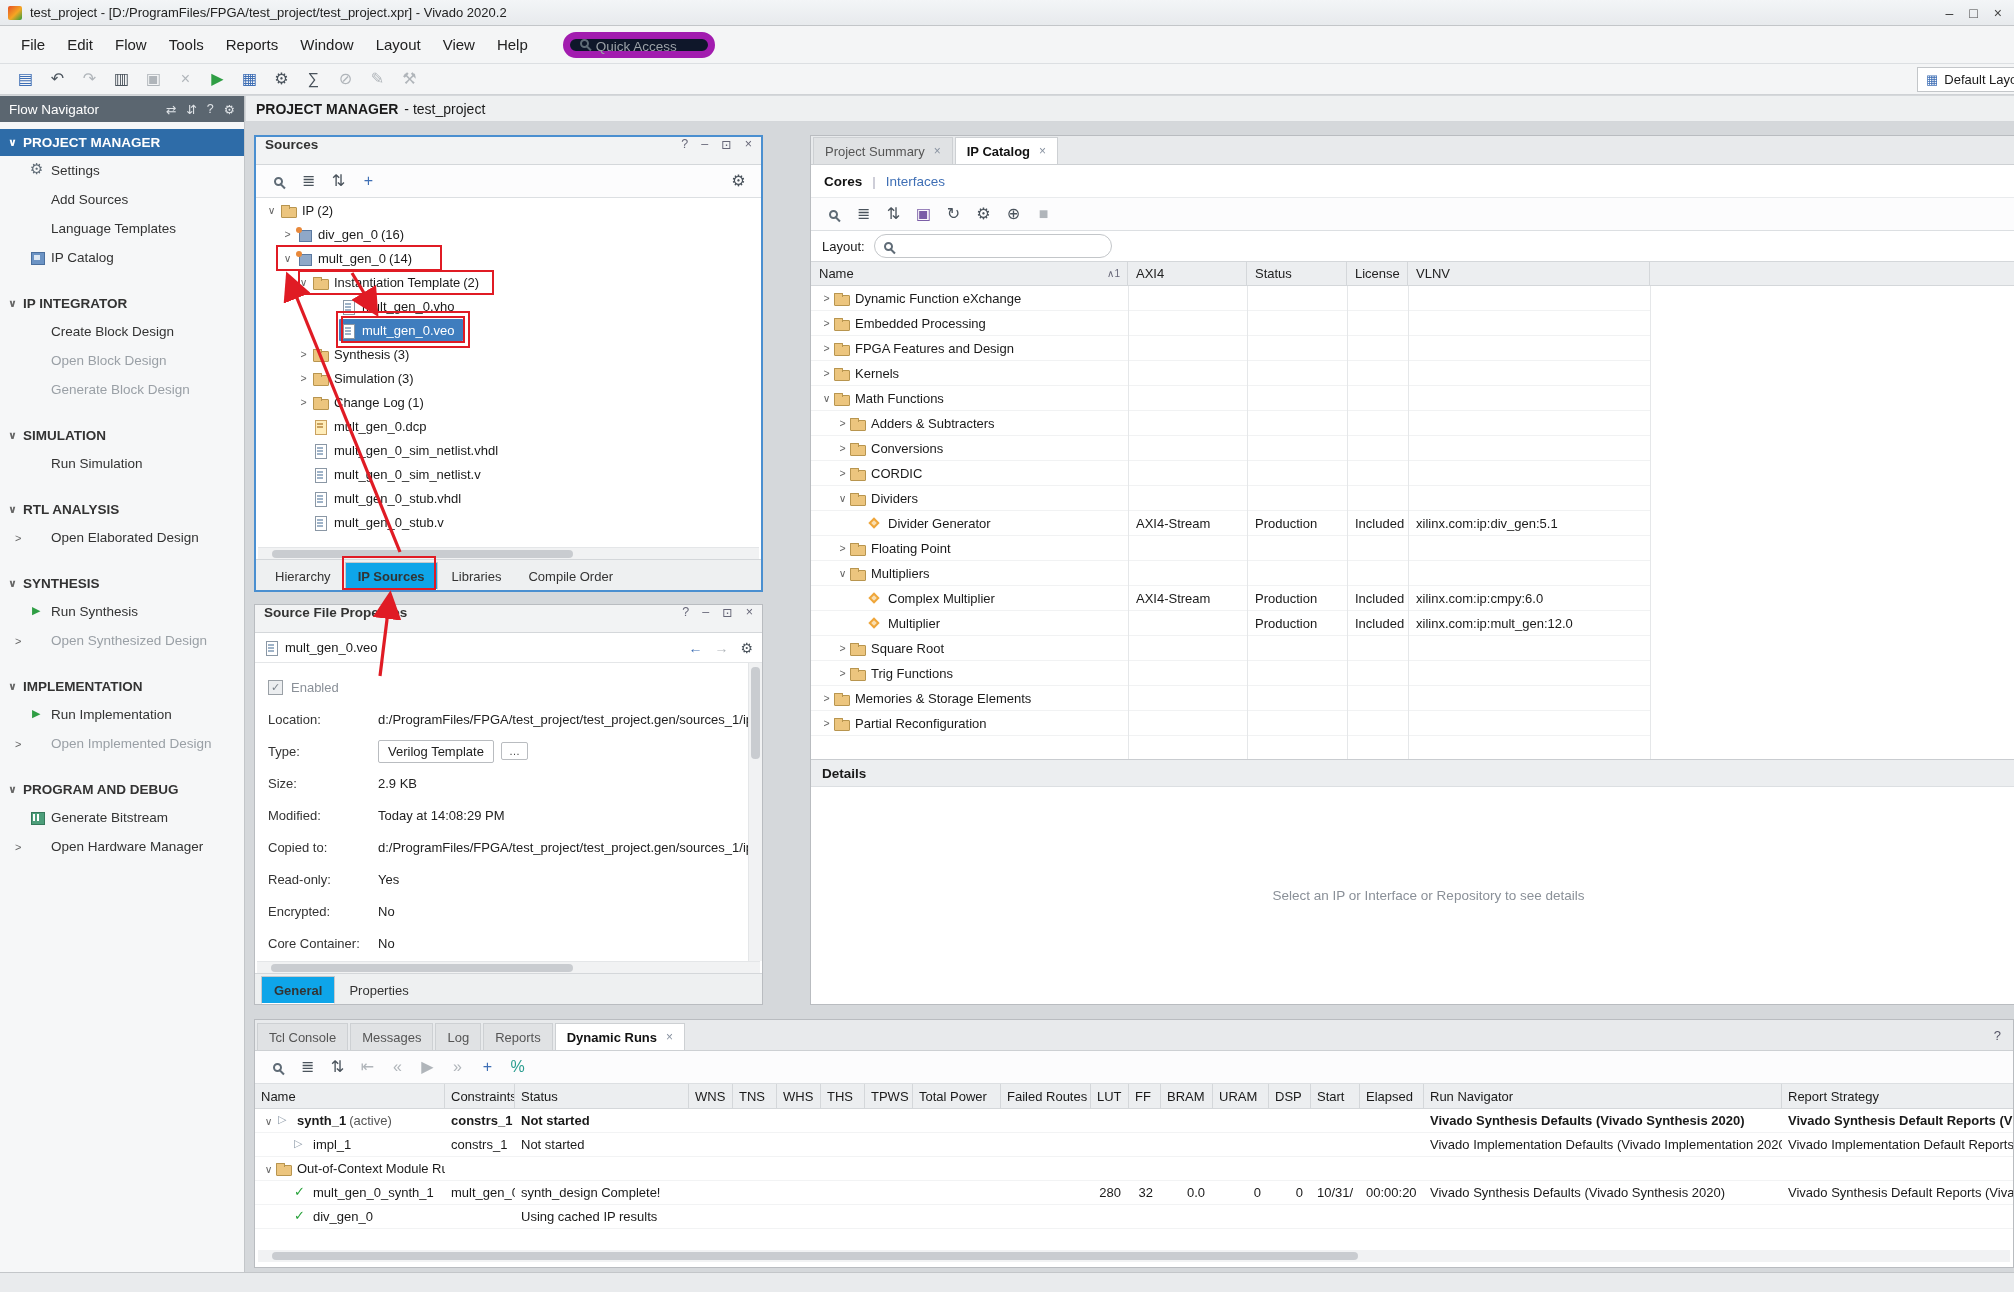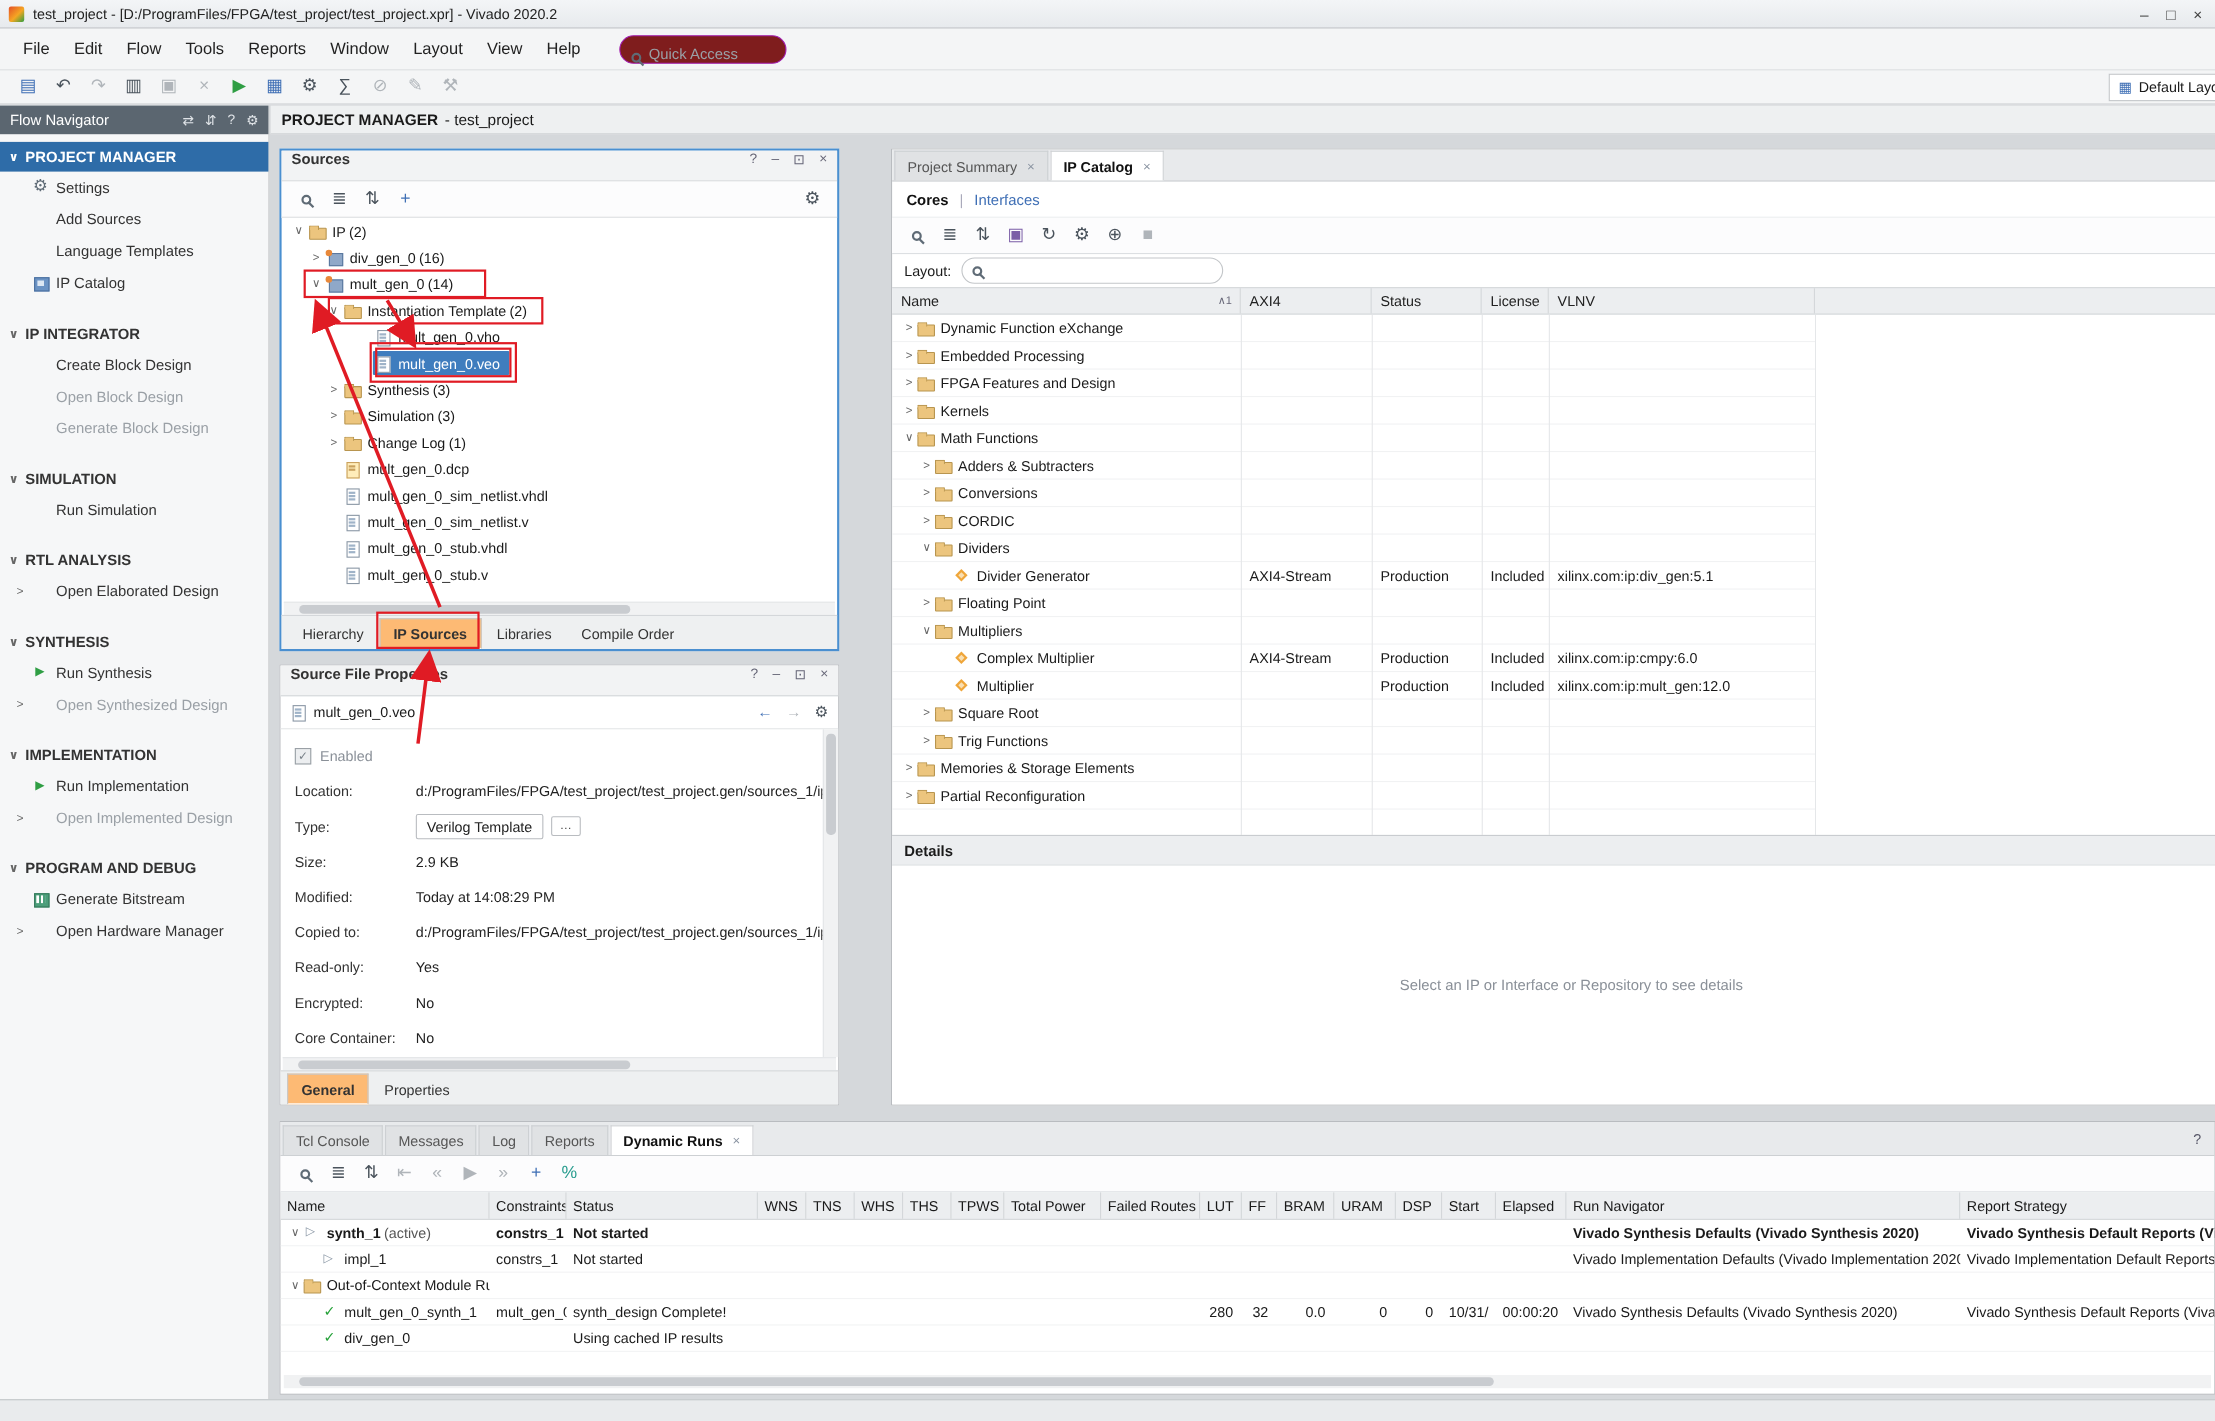--- a/index.html
+++ b/index.html
@@ -9,22 +9,22 @@
 
 
 .titlebar{position:absolute;left:0;top:0;right:0;height:26px;background:linear-gradient(#f3f5f7,#e7eaed);
   border-bottom:1px solid #c3c6c9;display:flex;align-items:center;padding:0 8px;font-size:13px}
 .appicon{width:14px;height:14px;margin-right:8px;background:linear-gradient(135deg,#e44f26 0%,#f5a623 55%,#2d9e3f 100%);border-radius:2px;flex:none}
 .wtitle{flex:1;color:#222;white-space:nowrap;overflow:hidden}
 .wctrls{display:flex;gap:16px;color:#444;font-size:14px;margin-right:4px}
 .menubar{position:absolute;left:0;top:26px;right:0;height:38px;background:#f4f5f6;border-bottom:1px solid #dcdfe2;
   display:flex;align-items:center;padding-left:10px;font-size:15px;color:#222}
 .menu-item{padding:5px 11px;border-radius:3px;cursor:default}
-.qa-box{margin-left:24px;width:152px;height:26px;border:1px solid #a21caf;border-radius:13px;background:#7f1d1d;
-  display:flex;align-items:flex-end;padding:0 10px;gap:7px}
+.qa-box{margin-left:24px;width:152px;height:26px;border:7px solid #a21caf;border-radius:13px;background:#0f172a;
+  display:flex;align-items:flex-start;padding:0 10px;gap:7px}
 .qa-text{color:#9aa0a6;font-size:13.5px}
 .toolbar{position:absolute;left:0;top:64px;right:0;height:31px;background:#f4f5f6;border-bottom:1px solid #cfd2d5;
   display:flex;align-items:center;padding-left:12px;gap:5px}
 .tbtn{min-width:27px;height:24px;display:inline-flex;align-items:center;justify-content:center;border-radius:3px;flex:none}
 .tglyph{font-size:16px;line-height:1;color:#5f6b76}
 .c-blue{color:#3f6fb5}.c-green{color:#2f9e44}.c-dim{color:#b0b5ba}.c-dark{color:#4a535c}.c-purple{color:#7b5ea7}.c-teal{color:#2a9d8f}
 .layout-btn{position:absolute;left:1917px;top:3px;height:25px;display:flex;align-items:center;gap:6px;
   border:1px solid #c3c6c9;background:#fff;padding:0 8px;font-size:13px;white-space:nowrap}
 .mag{width:9px;height:9px;border:2px solid #5f6b76;border-radius:50%;position:relative;display:inline-block;flex:none}
 .mag::after{content:"";position:absolute;right:-5px;bottom:-3px;width:7px;height:2px;background:#5f6b76;transform:rotate(45deg)}
@@ -74,21 +74,21 @@
 .ptools{height:33px;border-bottom:1px solid #dcdfe2;display:flex;align-items:center;padding:0 9px;gap:3px;background:#fcfcfd}
 .ptools .right{margin-left:auto}
 .main-header{position:absolute;left:246px;top:96px;right:0;height:26px;background:#eef0f1;border-bottom:1px solid #d4d7da;
   display:flex;align-items:center;padding:0 10px;font-size:14px}
 .mh-b{font-weight:bold;margin-right:6px}
 .hscroll{position:absolute;left:2px;right:2px;bottom:0;height:12px;background:#f1f2f3;border-top:1px solid #e4e6e8}
 .hthumb{position:absolute;left:14px;top:2px;width:60%;height:8px;background:#c9ccd0;border-radius:4px}
 .ptabs{position:absolute;left:0;right:0;bottom:0;height:31px;background:#eef0f1;border-top:1px solid #d4d7da;
   display:flex;align-items:stretch;padding:2px 6px 0 6px;gap:1px}
 .ptab{padding:6px 12px;font-size:13px;color:#333;border:1px solid transparent;white-space:nowrap}
-.ptab.on{background:#fdba74;border-color:#c6c9cc;border-bottom-color:#fff;font-weight:bold}
+.ptab.on{background:#0ea5e9;border-color:#c6c9cc;border-bottom-color:#fff;font-weight:bold}
 
 
 .sources{left:254px;top:135px;width:509px;height:457px;border:2px solid #4a8fd0}
 .stree{position:absolute;top:61px;bottom:31px;left:0;right:0;overflow:hidden}
 .trow{display:flex;align-items:center;height:24px;font-size:13px;white-space:nowrap}
 .trow .exp{width:15px;text-align:center;color:#666;font-size:10.5px;flex:none}
 .lvl0{padding-left:8px}.lvl1{padding-left:24px}.lvl2{padding-left:40px}.lvl3{padding-left:68px}
 .twrap{display:inline-flex;align-items:center;height:22px;padding:0 5px 0 2px;border-radius:1px}
 .twrap.sel{background:#3f7dbe;color:#fff}
 .tcount{margin-left:3px}

